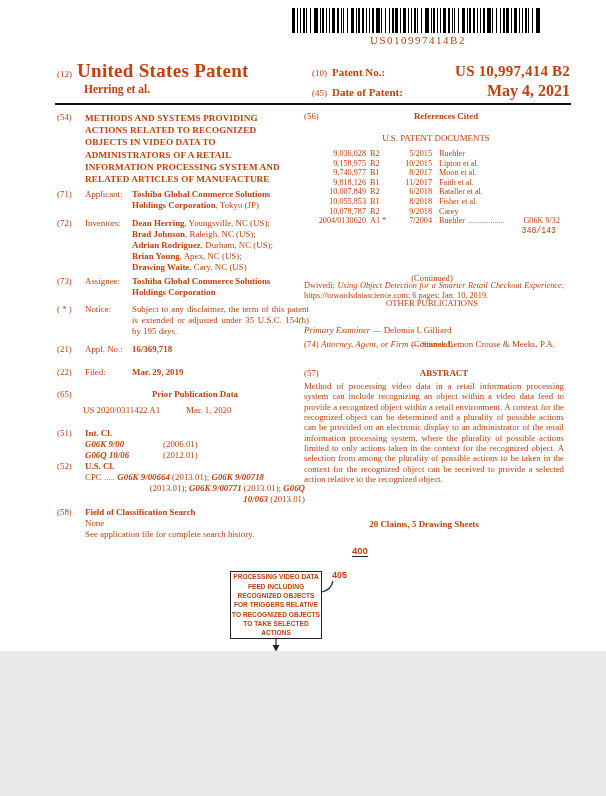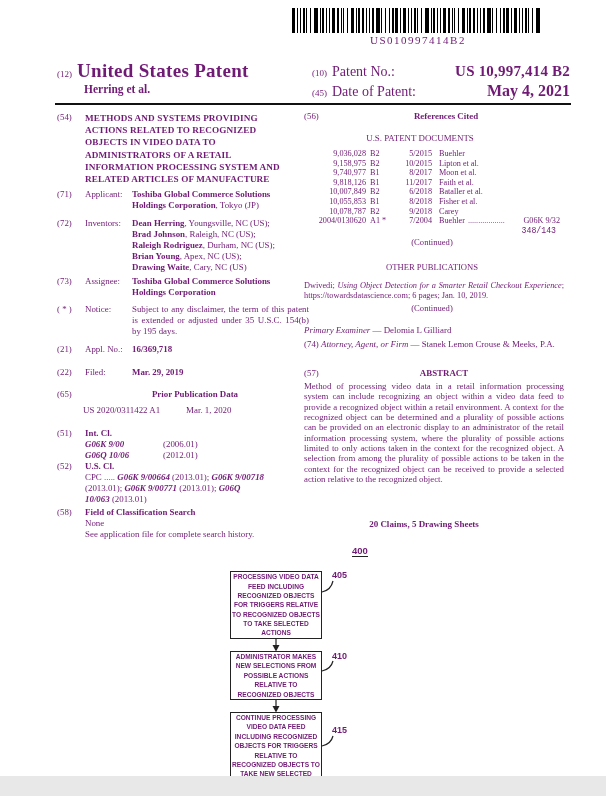--- a/index.html
+++ b/index.html
@@ -1,59 +1,59 @@
 <!DOCTYPE html>
 <html><head>
 <meta charset="utf-8">
 <style>
   html,body{margin:0;padding:0;background:#e8e8e8;}
-  .page{position:relative;width:606px;height:776px;background:#ffffff;margin:0 auto;
-        font-family:"Liberation Serif",serif;color:#701a75;overflow:hidden;}
+  .page{position:relative;width:606px;height:651px;background:#ffffff;margin:0 auto;
+        font-family:"Liberation Serif",serif;color:#c2410c;overflow:hidden;}
 
   
   .barcode{position:absolute;left:292px;top:8px;width:252px;height:38px;}
   .bars{position:relative;height:25px;}
   .bars i{position:absolute;top:0;bottom:0;background:#000;}
   .barcode-text{text-align:center;font-size:11px;letter-spacing:1.5px;margin-top:1px;}
 
   
   .h-left{position:absolute;left:57px;top:60px;}
   .h12row{display:flex;align-items:baseline;}
   .hnum{font-size:9px;margin-right:5px;}
   .htitle{font-size:19px;font-weight:bold;letter-spacing:0.3px;}
   .hsub{font-size:11.5px;font-weight:bold;margin-left:27px;margin-top:1px;}
   .h-right{position:absolute;left:312px;top:63px;width:258px;}
   .hrrow{display:flex;align-items:baseline;line-height:17px;}
-  .hrlabel{font-size:14px;font-weight:normal;margin-right:4px;}
+  .hrlabel{font-size:11px;font-weight:bold;margin-right:4px;}
   .hrv1{font-size:15px;font-weight:bold;margin-left:auto;letter-spacing:0.2px;}
   .hrv2{font-size:16px;font-weight:bold;margin-left:auto;}
   .hrule{position:absolute;left:55px;top:103px;width:516px;height:2px;background:#111;}
 
   
   .sec{position:absolute;display:flex;font-size:8.9px;line-height:11px;}
   .sec .n{width:28px;flex:none;}
   .sec .lbl{width:47px;flex:none;}
   .sec .c{flex:1;}
   .b{font-weight:bold;}
   .i{font-style:italic;}
   .bi{font-weight:bold;font-style:italic;}
   .title54{font-size:9.2px;font-weight:bold;line-height:12.2px;letter-spacing:0.1px;width:212px;}
   .center{text-align:center;}
-  .right{text-align:left;font-family:Liberation Serif, serif;}
+  .right{text-align:right;font-family:Liberation Serif, serif;}
   .just{text-align:justify;}
 
   
   .reftable{position:absolute;left:306px;top:149px;width:254px;font-size:8.2px;}
   .rrow{display:flex;line-height:9.6px;}
   .rno{width:60px;text-align:right;}
   .rkind{width:24px;padding-left:4px;}
   .rdate{width:38px;text-align:right;}
   .rname{flex:1;padding-left:7px;display:flex;}
   .dots{flex:1;overflow:hidden;white-space:nowrap;margin:0 3px;}
-  .contline{position:absolute;font-size:8.6px;}
+  .contline{position:absolute;font-size:8.6px;margin-top:36px;}
 
   
   .abs-par{position:absolute;left:304px;top:381px;width:260px;font-size:8.8px;
            line-height:10.35px;text-align:justify;}
   .claims{position:absolute;left:304px;top:519px;width:240px;text-align:center;
           font-size:9px;font-weight:bold;}
 
   
   .fig400{position:absolute;left:352px;top:545px;font-family:"Liberation Sans",sans-serif;
           font-weight:bold;font-size:9.5px;border-bottom:1px solid #222;padding-bottom:0px;}
@@ -178,21 +178,21 @@
     <span class="lbl">Applicant:</span>
     <span class="c"><span class="b">Toshiba Global Commerce Solutions Holdings Corporation</span><span>, Tokyo (JP)</span></span>
   </div>
 
   <div class="sec" style="left:57px;top:218px;width:252px;">
     <span class="n">(72)</span>
     <span class="lbl">Inventors:</span>
     <span class="c">
       <span><span class="b">Dean Herring</span><span>, Youngsville, NC (US);</span><br>
       <span class="b">Brad Johnson</span><span>, Raleigh, NC (US);</span><br>
-      <span class="b">Raleigh Rodriguez</span><span>, Durham, NC (US);</span><br>
+      <span class="b">Adrian Rodriguez</span><span>, Durham, NC (US);</span><br>
       <span class="b">Brian Young</span><span>, Apex, NC (US);</span><br>
       <span class="b">Drawing Waite</span><span>, Cary, NC (US)</span></span>
     </span>
   </div>
 
   <div class="sec" style="left:57px;top:276px;width:248px;">
     <span class="n">(73)</span>
     <span class="lbl">Assignee:</span>
     <span class="c b">Toshiba Global Commerce Solutions Holdings Corporation</span>
   </div>
@@ -255,21 +255,21 @@
       <span class="b">Field of Classification Search</span><br>
       <span>None</span><br>
       <span>See application file for complete search history.</span>
     </span>
   </div>
 
   <div class="sec" style="left:304px;top:111px;width:256px;">
     <span class="n">(56)</span>
     <span class="c b center">References Cited</span>
   </div>
-  <div class="sec center" style="left:292px;top:133px;width:256px;display:block;">U.S. PATENT DOCUMENTS</div>
+  <div class="sec center" style="left:308px;top:133px;width:256px;display:block;">U.S. PATENT DOCUMENTS</div>
 
   <div class="reftable">
     <div class="rrow">
         <span class="rno">9,036,028</span>
         <span class="rkind">B2</span>
         <span class="rdate">5/2015</span>
         <span class="rname">
           <span>Buehler</span>
         </span>
       </div>

